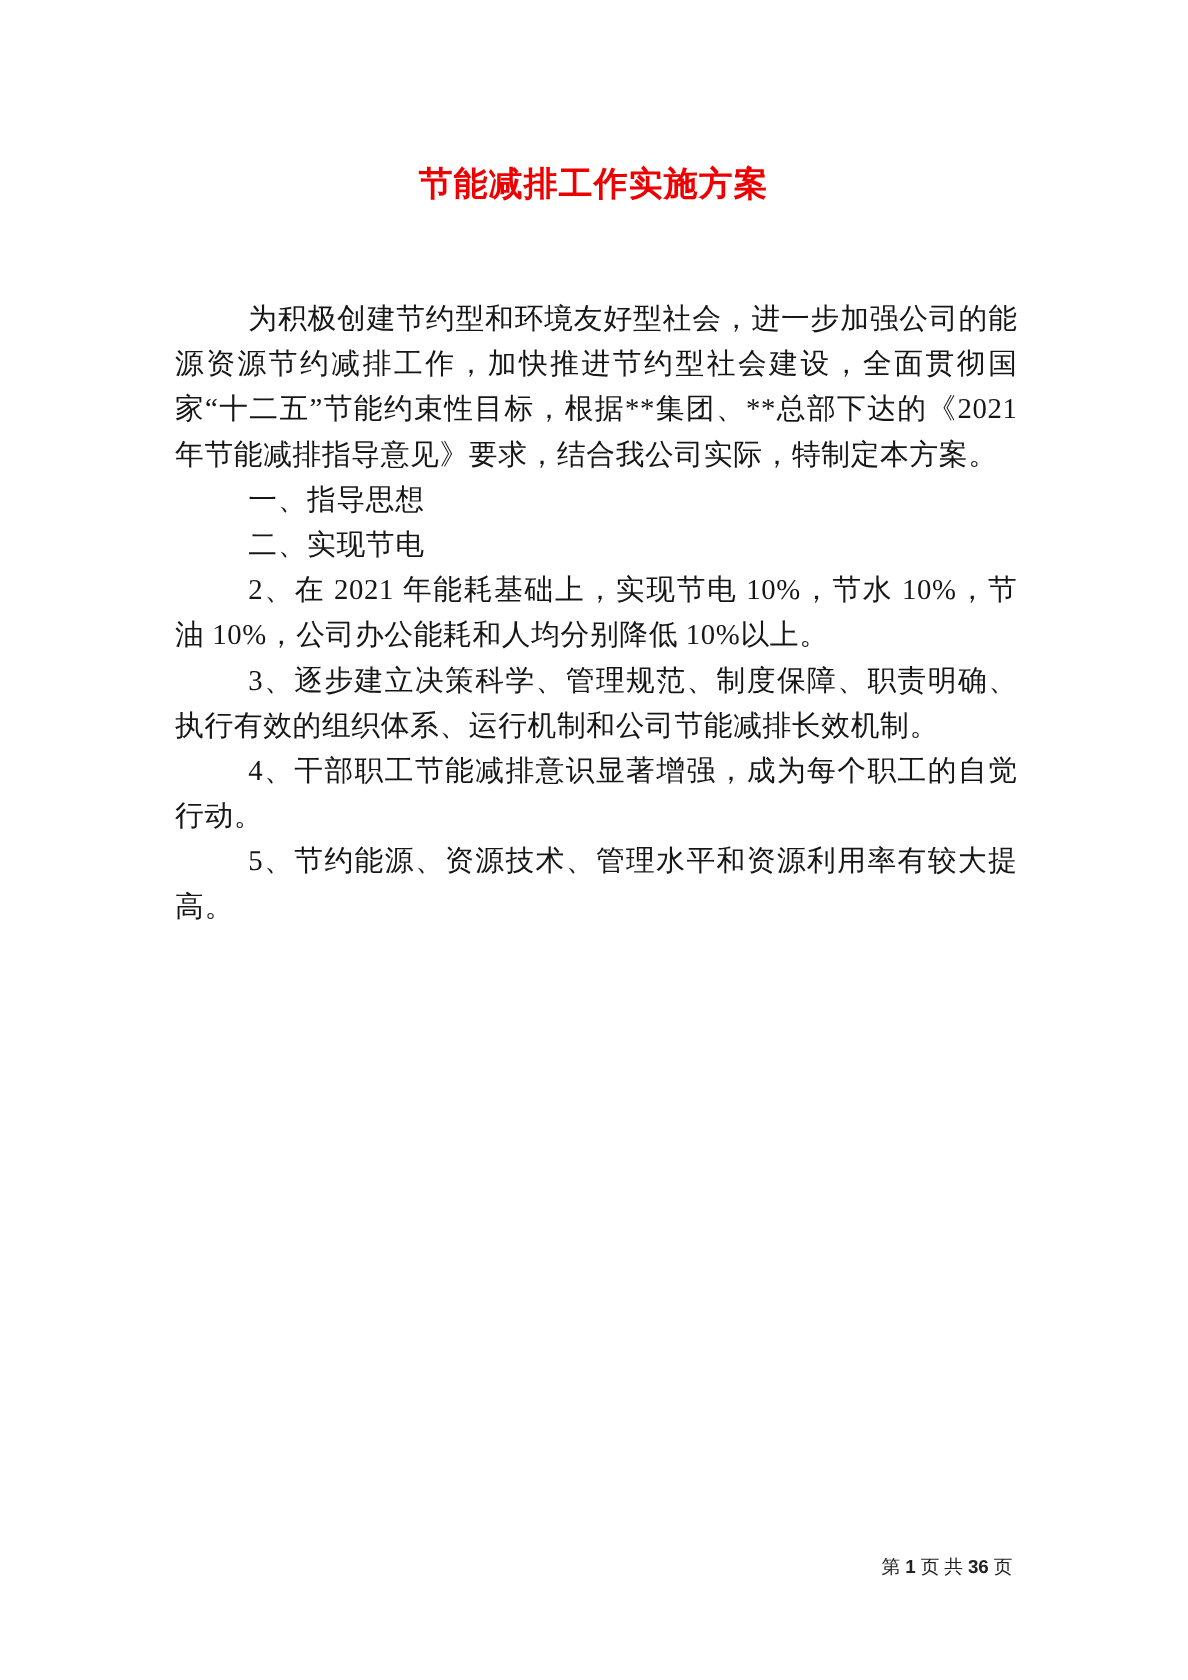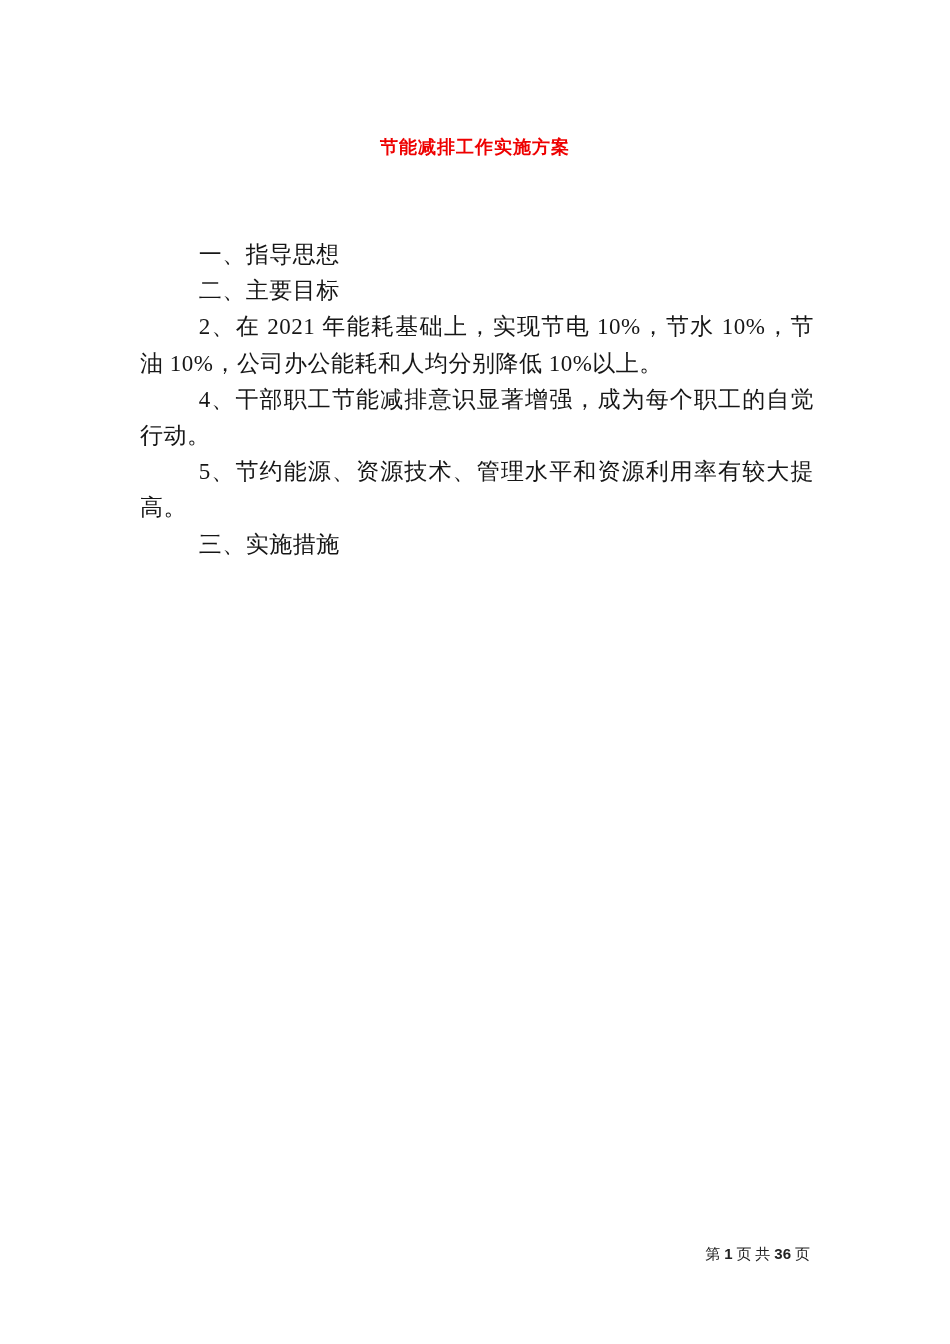--- a/index.html
+++ b/index.html
@@ -18,21 +18,21 @@
   }
   .doc-title {
     position: absolute;
     top: 130px;
     left: 0;
     width: 950px;
     margin: 0;
     text-align: center;
     font-family: "Liberation Sans", "DejaVu Sans", sans-serif;
     font-weight: bold;
-    font-size: 18px;
+    font-size: 27px;
     line-height: 34px;
     color: #ee0000;
     letter-spacing: 1px;
   }
   .doc-body {
     position: absolute;
     left: 140px;
     top: 237px;
     width: 674px;
     font-size: 23px;
@@ -61,25 +61,26 @@
   }
 </style>
 </head>
 <body>
 
 <div class="page">
 
   <h1 class="doc-title">节能减排工作实施方案</h1>
 
   <div class="doc-body">
+    <p>为积极创建节约型和环境友好型社会，进一步加强公司的能源资源节约减排工作，加快推进节约型社会建设，全面贯彻国家“十二五”节能约束性目标，根据**集团、**总部下达的《2021 年节能减排指导意见》要求，结合我公司实际，特制定本方案。</p>
     <p>一、指导思想</p>
-    <p>二、主要目标</p>
+    <p>二、实现节电</p>
     <p>2、在 2021 年能耗基础上，实现节电 10%，节水 10%，节油 10%，公司办公能耗和人均分别降低 10%以上。</p>
+    <p>3、逐步建立决策科学、管理规范、制度保障、职责明确、执行有效的组织体系、运行机制和公司节能减排长效机制。</p>
     <p>4、干部职工节能减排意识显著增强，成为每个职工的自觉行动。</p>
     <p>5、节约能源、资源技术、管理水平和资源利用率有较大提高。</p>
-    <p>三、实施措施</p>
   </div>
 
   <div class="doc-footer">
     <span>第</span><span class="num">1</span><span>页 共</span><span class="num">36</span><span>页</span>
   </div>
 
 </div>
 
 </body></html>

